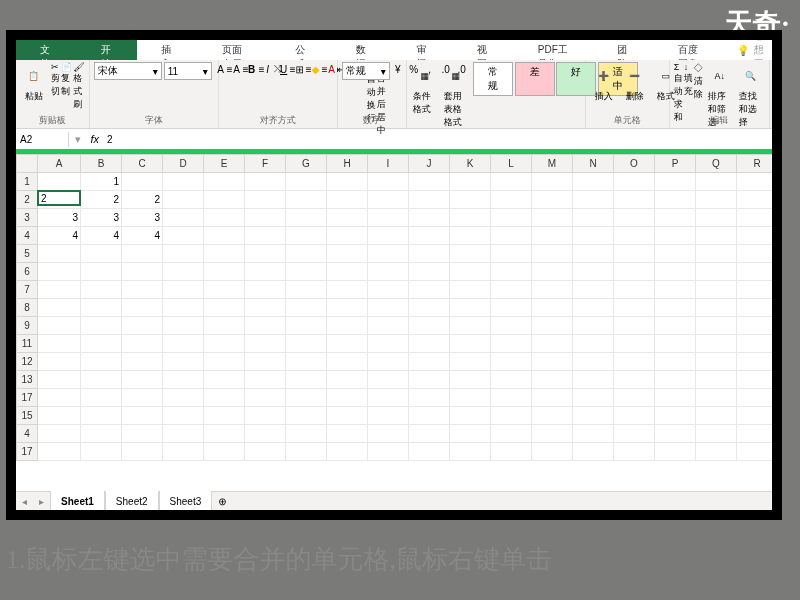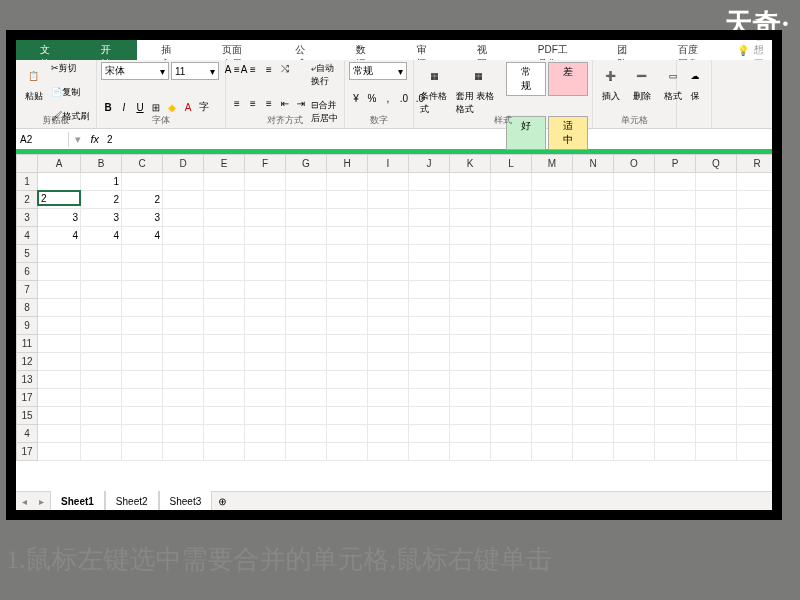--- a/index.html
+++ b/index.html
@@ -37,21 +37,21 @@
 .gtable td{border:1px solid #e8e8e8;height:12px;min-width:36px;padding:0 2px;text-align:right}
 .gtable td.sel{outline:2px solid #217346;outline-offset:-1px;background:#fff}
 .marquee{border:1px dashed #217346}
 .sheets{display:flex;height:18px;background:#f3f2f1;border-top:1px solid #d4d4d4;align-items:center;font-size:10px}
 .shnav{padding:0 6px;color:#888;cursor:pointer}
 .shtab{padding:8px 10px;border:1px solid #d4d4d4;cursor:pointer;background:#fff}
 .shtab.active{border-bottom:1px solid #fff;font-weight:bold}
 .shplus{padding:0 6px;cursor:pointer}
 .watermark{position:absolute;right:10px;top:5px;font-size:28px;color:#fff;font-weight:bold;font-family:"Microsoft YaHei"}
 .caption{position:absolute;left:6px;right:6px;top:542px;font-size:26px;color:#888;font-family:"Microsoft YaHei"}
-.vcol{display:flex;flex-direction:column;gap:11px}
+.vcol{display:flex;flex-direction:row;gap:1px}
 </style>
 </head>
 <body>
 
 <div class="watermark">天奇·</div>
 
 <div class="frame">
 <div class="app">
 
 <div class="tabs">
@@ -178,41 +178,58 @@
 <div class="smallrow">
                 <div class="cellfmt">常规</div>
                 <div class="cellfmt bad">差</div>
               </div>
 <div class="smallrow">
                 <div class="cellfmt good">好</div>
                 <div class="cellfmt neutral">适中</div>
               </div>
 </div>
 </div>
-<div class="rlabel">样式</div>
 </div>
 
 <div class="rgroup" style="width:75px">
 <div class="rcontent">
 <div class="bigbtn">
               <span class="icon lg">➕</span>
               <span>插入</span>
             </div>
 <div class="bigbtn">
               <span class="icon lg">➖</span>
               <span>删除</span>
             </div>
 <div class="bigbtn">
               <span class="icon lg">▭</span>
               <span>格式</span>
             </div>
 </div>
 <div class="rlabel">单元格</div>
 </div>
 
+<div class="rgroup" style="width:110px">
+<div class="rcontent">
+<div class="vcol" style="font-size:9px">
+<div>Σ<span>自动求和</span></div>
+<div>↓<span>填充</span></div>
+<div>◇<span>清除</span></div>
+</div>
+<div class="bigbtn">
+              <span class="icon lg">A↓</span>
+              <span>排序和筛选</span>
+            </div>
+<div class="bigbtn">
+              <span class="icon lg">🔍</span>
+              <span>查找和选择</span>
+            </div>
+</div>
+<div class="rlabel">编辑</div>
+</div>
 
 <div class="rgroup" style="width:26px">
 <div class="rcontent">
             <div class="bigbtn">
               <span class="icon lg">☁</span>
               <span>保</span>
             </div>
           </div>
 </div>
 </div>

